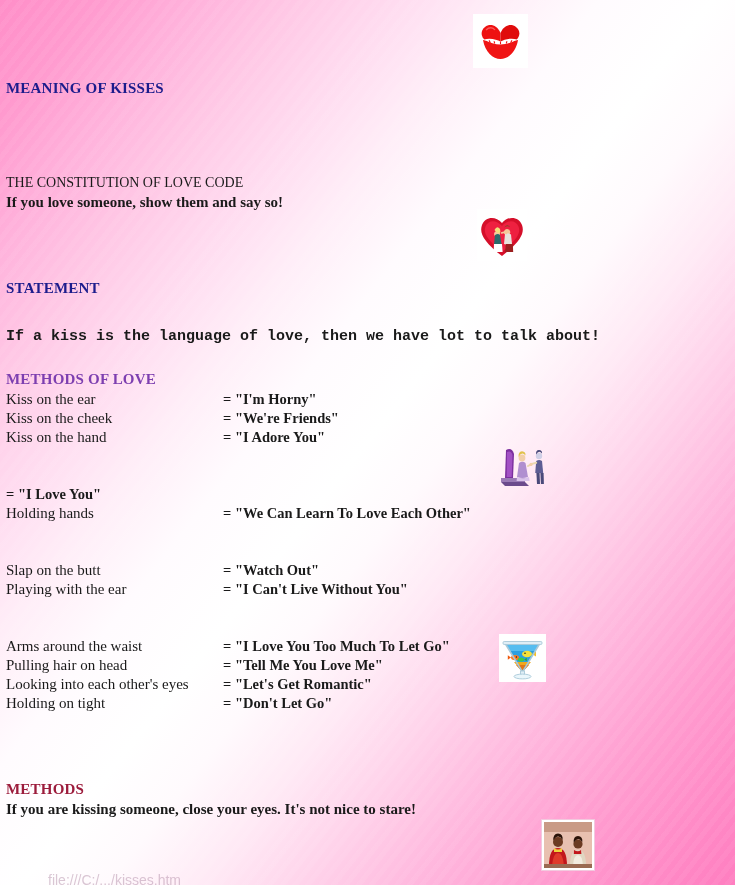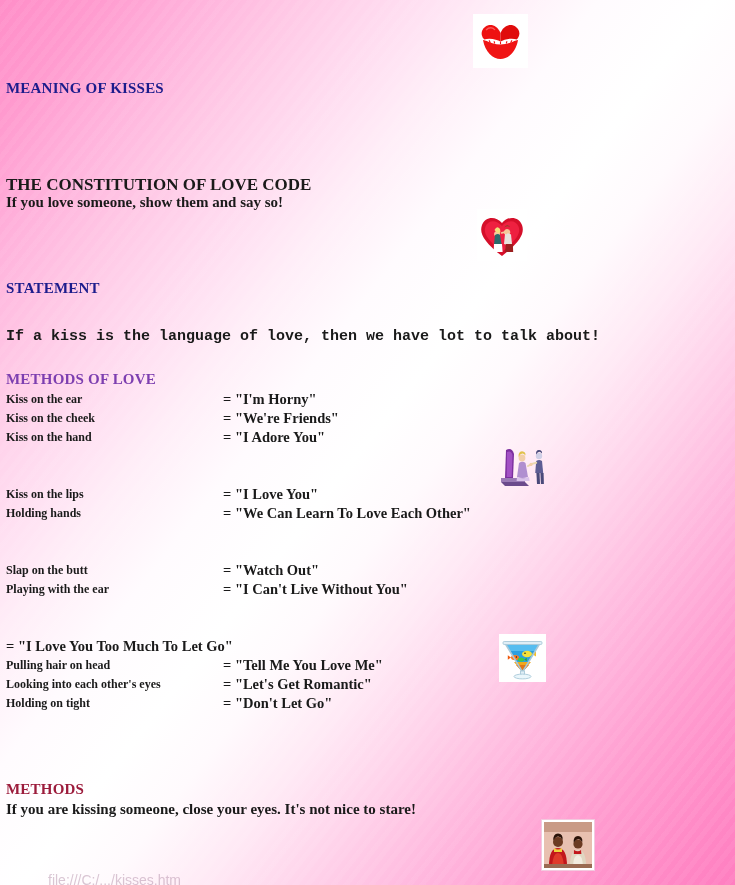--- a/index.html
+++ b/index.html
@@ -65,43 +65,43 @@
   .h-purple { color: #7d3fb0; }
   .h-maroon { color: #9c1c3c; }
 
   .bodytext {
     font-weight: bold;
     font-size: 15px;
     color: #1a1a1a;
     white-space: nowrap;
   }
   .plaintext {
-    font-size: 17px;
+    font-size: 14px;
     color: #1a1a1a;
     white-space: nowrap;
-    font-weight: bold;
+    font-weight: normal;
   }
 
   
   .methods {
     position: absolute;
     left: 6px;
     top: 390px;
     z-index: 3;
   }
   .mrow {
     display: flex;
     height: 19px;
     align-items: flex-start;
   }
   .mrow.spacer { height: 19px; }
   .mrow .term {
     width: 217px;
-    font-weight: bold;
-    font-size: 12px;
+    font-weight: normal;
+    font-size: 15px;
     color: #1a1a1a;
     white-space: nowrap;
     line-height: 19px;
   }
   .mrow .meaning {
     font-weight: bold;
     font-size: 14.5px;
     color: #1a1a1a;
     white-space: nowrap;
     line-height: 19px;
@@ -186,40 +186,40 @@
         <div class="term">Kiss on the cheek</div>
         <div class="meaning">= "We're Friends"</div>
       </div>
       <div class="mrow">
         <div class="term">Kiss on the hand</div>
         <div class="meaning">= "I Adore You"</div>
       </div>
       <div class="mrow spacer"></div>
       <div class="mrow spacer"></div>
       <div class="mrow">
-        <div class="term">Kiss on the lips</div>
         <div class="meaning">= "I Love You"</div>
       </div>
       <div class="mrow">
         <div class="term">Holding hands</div>
         <div class="meaning">= "We Can Learn To Love Each Other"</div>
       </div>
       <div class="mrow spacer"></div>
       <div class="mrow spacer"></div>
       <div class="mrow">
         <div class="term">Slap on the butt</div>
         <div class="meaning">= "Watch Out"</div>
       </div>
       <div class="mrow">
         <div class="term">Playing with the ear</div>
         <div class="meaning">= "I Can't Live Without You"</div>
       </div>
       <div class="mrow spacer"></div>
       <div class="mrow spacer"></div>
       <div class="mrow">
+        <div class="term">Arms around the waist</div>
         <div class="meaning">= "I Love You Too Much To Let Go"</div>
       </div>
       <div class="mrow">
         <div class="term">Pulling hair on head</div>
         <div class="meaning">= "Tell Me You Love Me"</div>
       </div>
       <div class="mrow">
         <div class="term">Looking into each other's eyes</div>
         <div class="meaning">= "Let's Get Romantic"</div>
       </div>

